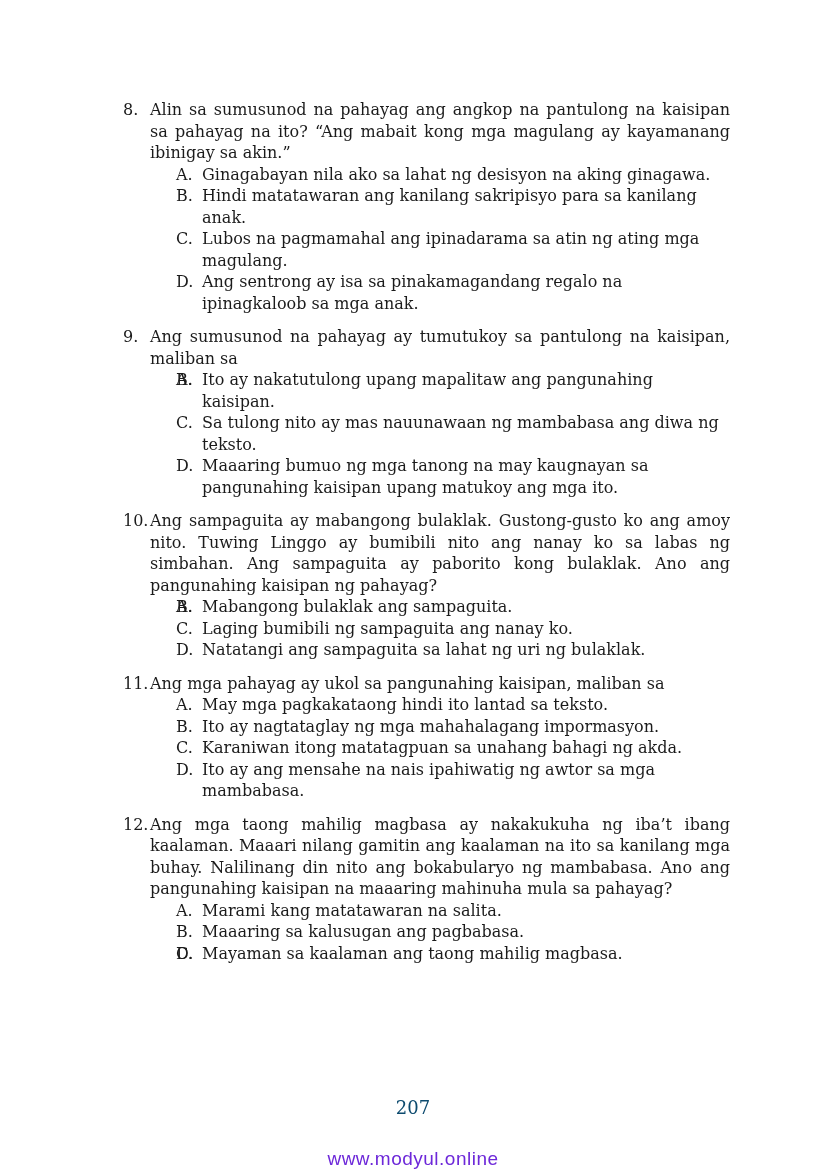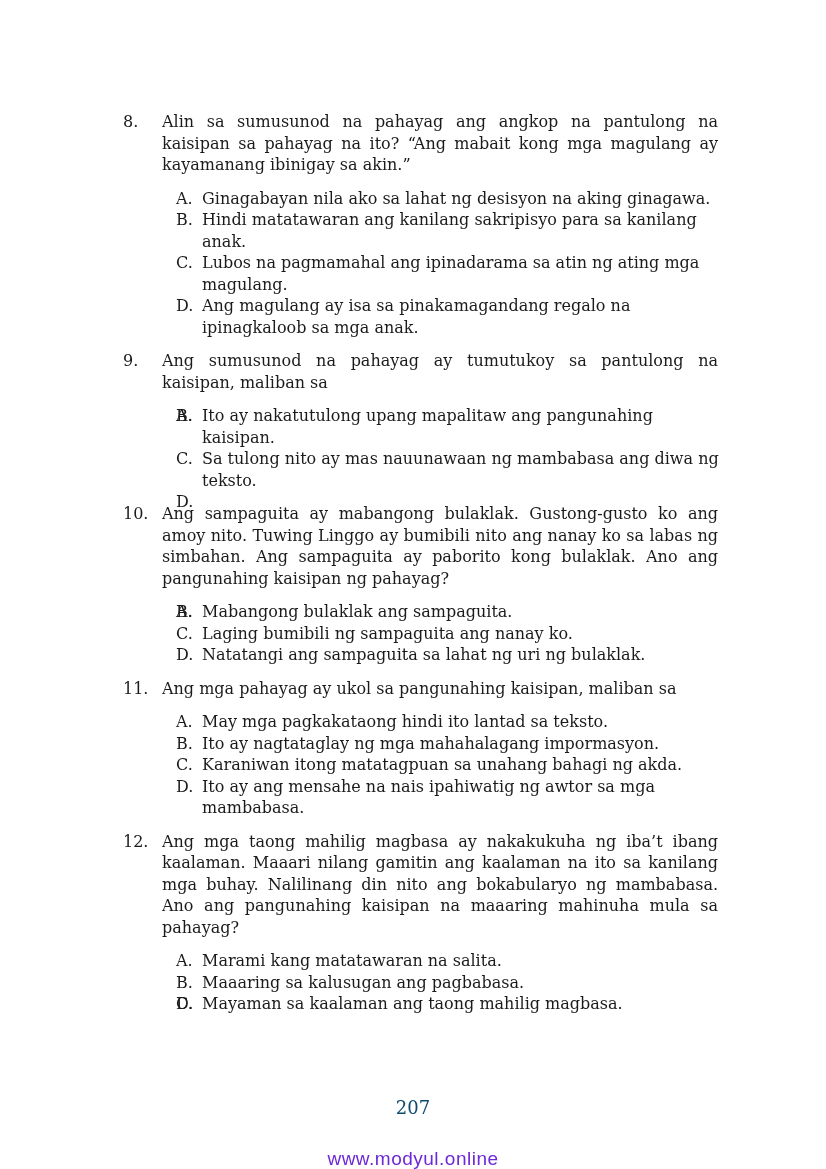--- a/index.html
+++ b/index.html
@@ -26,21 +26,21 @@
     padding-left: 27px;
     margin-bottom: 12px;
   }
   .qnum {
     position: absolute;
     left: 0;
     top: 0;
     white-space: nowrap;
   }
   .qtext {
-    margin: 12px;
+    margin: 0;
     text-align: justify;
   }
   .qtext .intro-italic { }
   .options { margin-left: 26px; }
   .option {
     position: relative;
     padding-left: 26px;
   }
   .optletter {
     position: absolute;
@@ -87,21 +87,21 @@
         <div class="option">
           <span class="optletter">B.</span>
           <span class="opttext">Hindi matatawaran ang kanilang sakripisyo para sa kanilang anak.</span>
         </div>
         <div class="option">
           <span class="optletter">C.</span>
           <span class="opttext">Lubos na pagmamahal ang ipinadarama sa atin ng ating mga magulang.</span>
         </div>
         <div class="option">
           <span class="optletter">D.</span>
-          <span class="opttext">Ang magulang ay isa sa pinakamagandang regalo na ipinagkaloob sa mga anak.</span>
+          <span class="opttext">Ang sentrong ay isa sa pinakamagandang regalo na ipinagkaloob sa mga anak.</span>
         </div>
       </div>
     </section>
 
     <section class="question">
       <span class="qnum">9.</span>
       <p class="qtext"><span class="intro-italic"></span><span>Ang sumusunod na pahayag ay tumutukoy sa pantulong na kaisipan, maliban sa</span></p>
       <div class="options">
         <div class="option">
           <span class="optletter">A.</span>
@@ -109,20 +109,21 @@
         <div class="option">
           <span class="optletter">B.</span>
           <span class="opttext">Ito ay nakatutulong upang mapalitaw ang pangunahing kaisipan.</span>
         </div>
         <div class="option">
           <span class="optletter">C.</span>
           <span class="opttext">Sa tulong nito ay mas nauunawaan ng mambabasa ang diwa ng teksto.</span>
         </div>
         <div class="option">
           <span class="optletter">D.</span>
+          <span class="opttext">Maaaring bumuo ng mga tanong na may kaugnayan sa pangunahing kaisipan upang matukoy ang mga ito.</span>
         </div>
       </div>
     </section>
 
     <section class="question">
       <span class="qnum">10.</span>
       <p class="qtext"><span class="intro-italic">Ang sampaguita ay mabangong bulaklak. Gustong-gusto ko ang amoy nito. Tuwing Linggo ay bumibili nito ang nanay ko sa labas ng simbahan. Ang sampaguita ay paborito kong bulaklak.</span><span> Ano ang pangunahing kaisipan ng pahayag?</span></p>
       <div class="options">
         <div class="option">
           <span class="optletter">A.</span>

